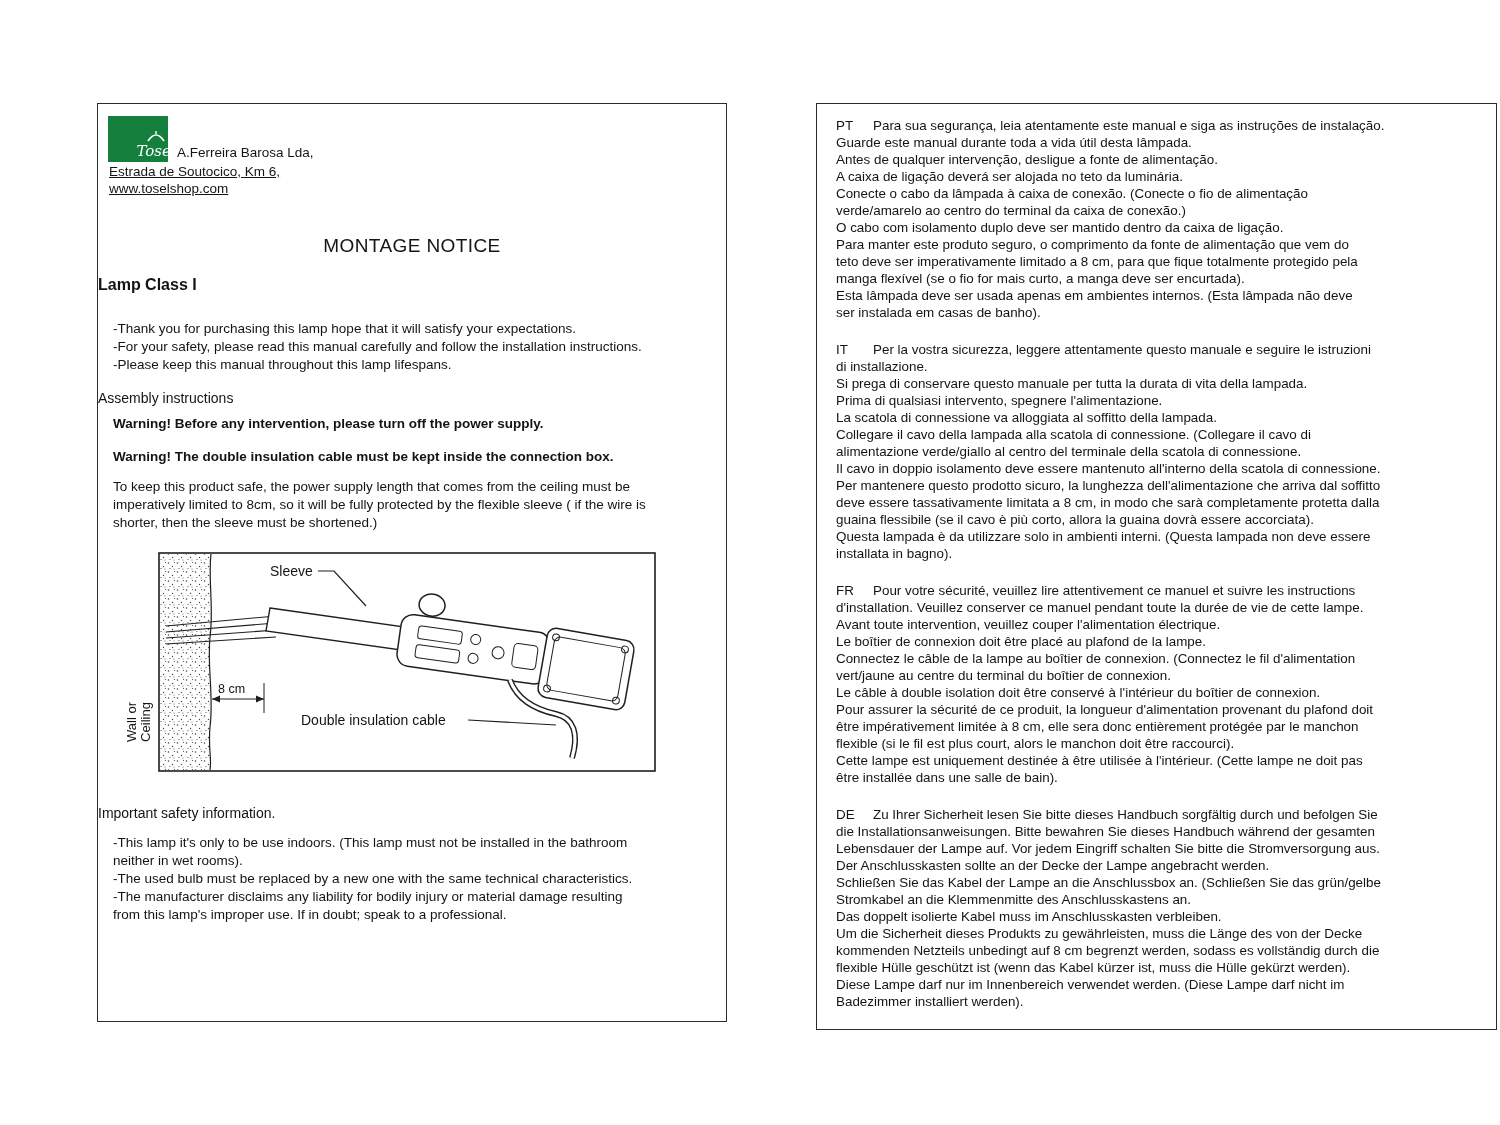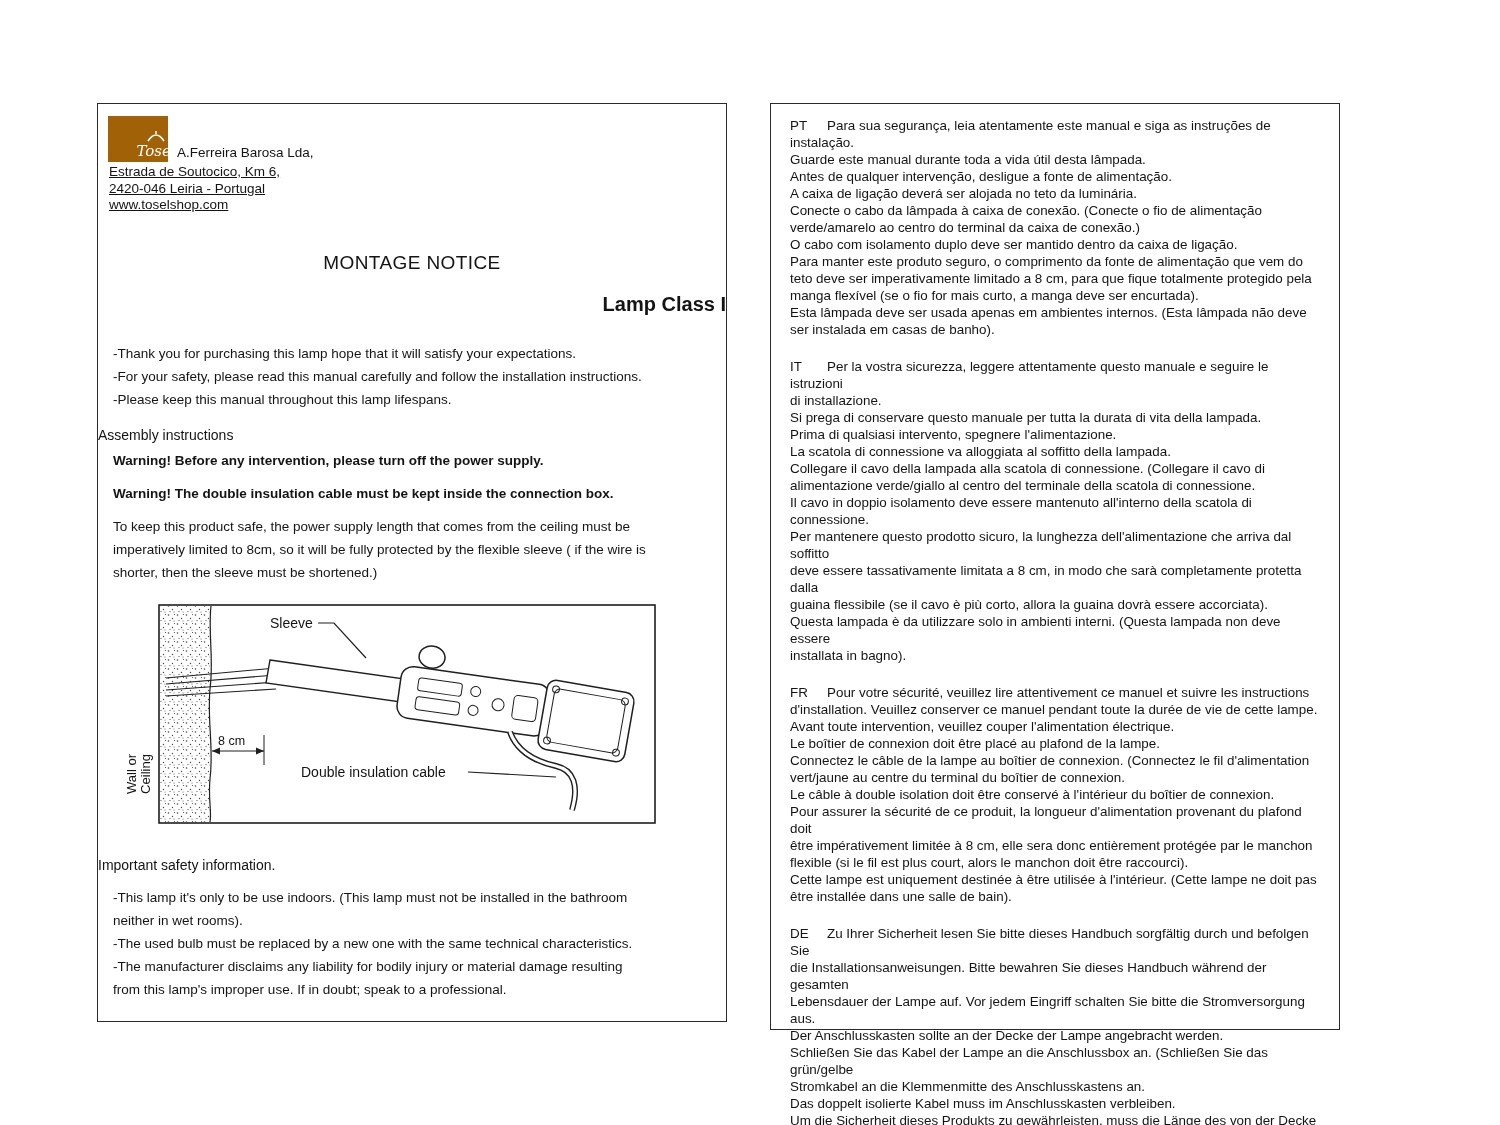--- a/index.html
+++ b/index.html
@@ -2,38 +2,38 @@
 <html><head>
 <meta charset="utf-8">
 <style>
   html,body { margin:0; padding:0; background:#ffffff; }
   .page {
     position:relative; width:1500px; height:1125px; background:#ffffff;
     font-family:"Liberation Sans", sans-serif; color:#141414; overflow:hidden;
   }
   .panel { position:absolute; background:#fff; border:1.5px solid #2b2b2b; box-sizing:border-box; }
   .panel-left  { left:97px;  top:103px; width:630px; height:919px; }
-  .panel-right { left:770px; top:103px; width:570px; height:927px; padding:13px 19px 0 19px; }
+  .panel-right { left:816px; top:103px; width:681px; height:927px; padding:13px 19px 0 19px; }
 
   
   .logo-row { display:flex; align-items:flex-end; gap:9px; margin:12px 0 2px 10px; }
   .logo {
-    width:60px; height:46px; background:#a16207; display:flex; flex-direction:column;
+    width:60px; height:46px; background:#15803d; display:flex; flex-direction:column;
     align-items:center; justify-content:flex-end; padding-bottom:3px; box-sizing:border-box;padding-left:36px;
   }
   .logo-text { color:#fff; font-family:"DejaVu Serif", serif; font-style:italic; font-size:15px; line-height:1; }
   .lamp-svg { display:block; margin-bottom:2px; }
   .addr-first { font-size:13.5px; line-height:1; padding-bottom:3px; }
   .addr { margin-left:11px; font-size:13.5px; line-height:16.5px;text-decoration:underline; }
 
   .main-title { text-align:center; font-size:19px; letter-spacing:0.4px; margin-top:38px; }
-  .sub-title  { text-align:right; font-size:20px; font-weight:bold; margin-top:19px; }
+  .sub-title  { text-align:left; font-size:16px; font-weight:bold; margin-top:19px; }
 
   .para {
-    font-size:13.5px; line-height:23px; margin-left:15px; margin-right:12px;
+    font-size:13.5px; line-height:18px; margin-left:15px; margin-right:12px;
     white-space:pre-line;
   }
   .mt-intro { margin-top:26px; }
   .mt-conn  { margin-top:14px; }
   .mt-len   { margin-top:14px; }
   .mt-safe  { margin-top:13px; }
 
   .section-title { font-size:14px; margin-top:16px; }
   .section-title.safety { margin-top:33px; }
   .warning { font-weight:bold; font-size:13.5px; margin-left:15px; margin-right:12px; }
@@ -65,21 +65,20 @@
       <div class="logo">
         <svg class="lamp-svg" width="24" height="11" viewBox="0 0 24 11">
           <path d="M4,10 Q12,-2 20,10" stroke="#ffffff" stroke-width="1.6" fill="none"></path>
           <line x1="12" y1="0" x2="12" y2="3" stroke="#ffffff" stroke-width="1.4"></line>
         </svg>
         <span class="logo-text">Tosel</span>
       </div>
       <span class="addr-first">A.Ferreira Barosa Lda,</span>
     </div>
     <div class="addr">Estrada de Soutocico, Km 6,</div>
-    <div class="addr">2420-046 Leiria - Portugal</div>
     <div class="addr">www.toselshop.com</div>
 
     <div class="main-title">MONTAGE NOTICE</div>
     <div class="sub-title">Lamp Class I</div>
 
     <div class="para mt-intro">-Thank you for purchasing this lamp hope that it will satisfy your expectations.
 -For your safety, please read this manual carefully and follow the installation instructions.
 -Please keep this manual throughout this lamp lifespans.</div>
 
     <div class="section-title">Assembly instructions</div>

